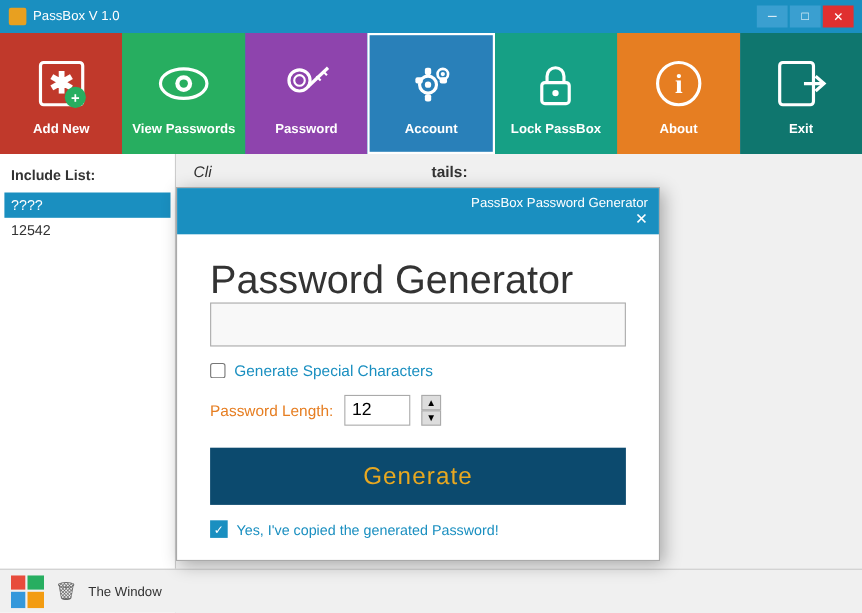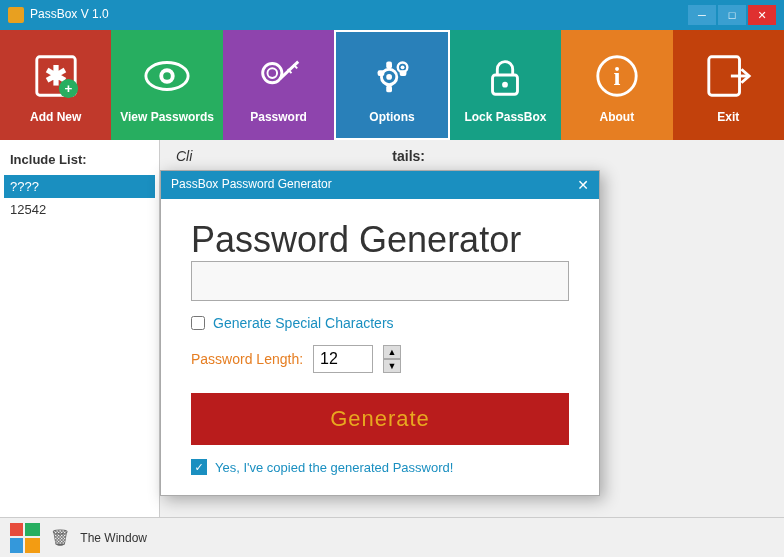--- a/index.html
+++ b/index.html
@@ -76,21 +76,21 @@
       padding: 8px 4px;
       gap: 4px;
       transition: opacity 0.1s;
     }
     .toolbar-item.red { background: #c0392b; }
     .toolbar-item.green { background: #27ae60; }
     .toolbar-item.purple { background: #8e44ad; }
     .toolbar-item.blue-active { background: #2980b9; border: 2px solid white; }
     .toolbar-item.teal { background: #16a085; }
     .toolbar-item.orange { background: #e67e22; }
-    .toolbar-item.red-exit { background: #c2410c; }
+    .toolbar-item.red-exit { background: #0f766e; }
 
     .icon-box {
       width: 55px;
       height: 60px;
       display: flex;
       align-items: center;
       justify-content: center;
     }
 
     
@@ -205,22 +205,23 @@
       border: 1px solid #aaa;
       box-shadow: 4px 4px 15px rgba(0,0,0,0.3);
       z-index: 200;
     }
     .dialog-titlebar {
       background: #1a8fc0;
       color: white;
       padding: 6px 10px;
       font-size: 12px;
       display: flex;
-      align-items: flex-start;
+      align-items: flex-end;
       justify-content: space-between;
+      flex-direction: column;
     }
     .dialog-close {
       background: transparent;
       border: none;
       color: white;
       font-size: 14px;
       cursor: pointer;
     }
     .dialog-body {
       padding: 20px 30px 20px;
@@ -283,21 +284,21 @@
       font-size: 9px;
       cursor: pointer;
       display: flex;
       align-items: center;
       justify-content: center;
       line-height: 1;
     }
     .generate-btn {
       width: 100%;
       height: 52px;
-      background: #b91c1c;
+      background: #0c4a6e;
       color: #e8a820;
       border: none;
       font-size: 22px;
       cursor: pointer;
       margin-bottom: 14px;
       letter-spacing: 1px;
     }
     .copied-row {
       display: flex;
       align-items: center;
@@ -390,21 +391,21 @@
           <rect x="19" y="10" width="6" height="7" rx="2" fill="white"></rect>
           <rect x="19" y="35" width="6" height="7" rx="2" fill="white"></rect>
           <rect x="10" y="19" width="7" height="6" rx="2" fill="white" transform="rotate(0,13.5,22)"></rect>
           <rect x="33" y="19" width="7" height="6" rx="2" fill="white"></rect>
 
           <circle cx="36" cy="16" r="5" fill="none" stroke="white" stroke-width="2.5"></circle>
           <circle cx="36" cy="16" r="2" fill="white"></circle>
         </g>
       </svg>
     </div>
-    <span>Options</span>
+    <span>Account</span>
   </div>
 
   <div class="toolbar-item teal">
     <div class="icon-box">
       <svg class="icon-svg" viewBox="0 0 50 50">
         <rect x="12" y="24" width="26" height="20" rx="3" fill="none" stroke="white" stroke-width="3"></rect>
         <path d="M17 24 V18 a8 8 0 0 1 16 0 V24" fill="none" stroke="white" stroke-width="3"></path>
         <circle cx="25" cy="34" r="3" fill="white"></circle>
       </svg>
     </div>

